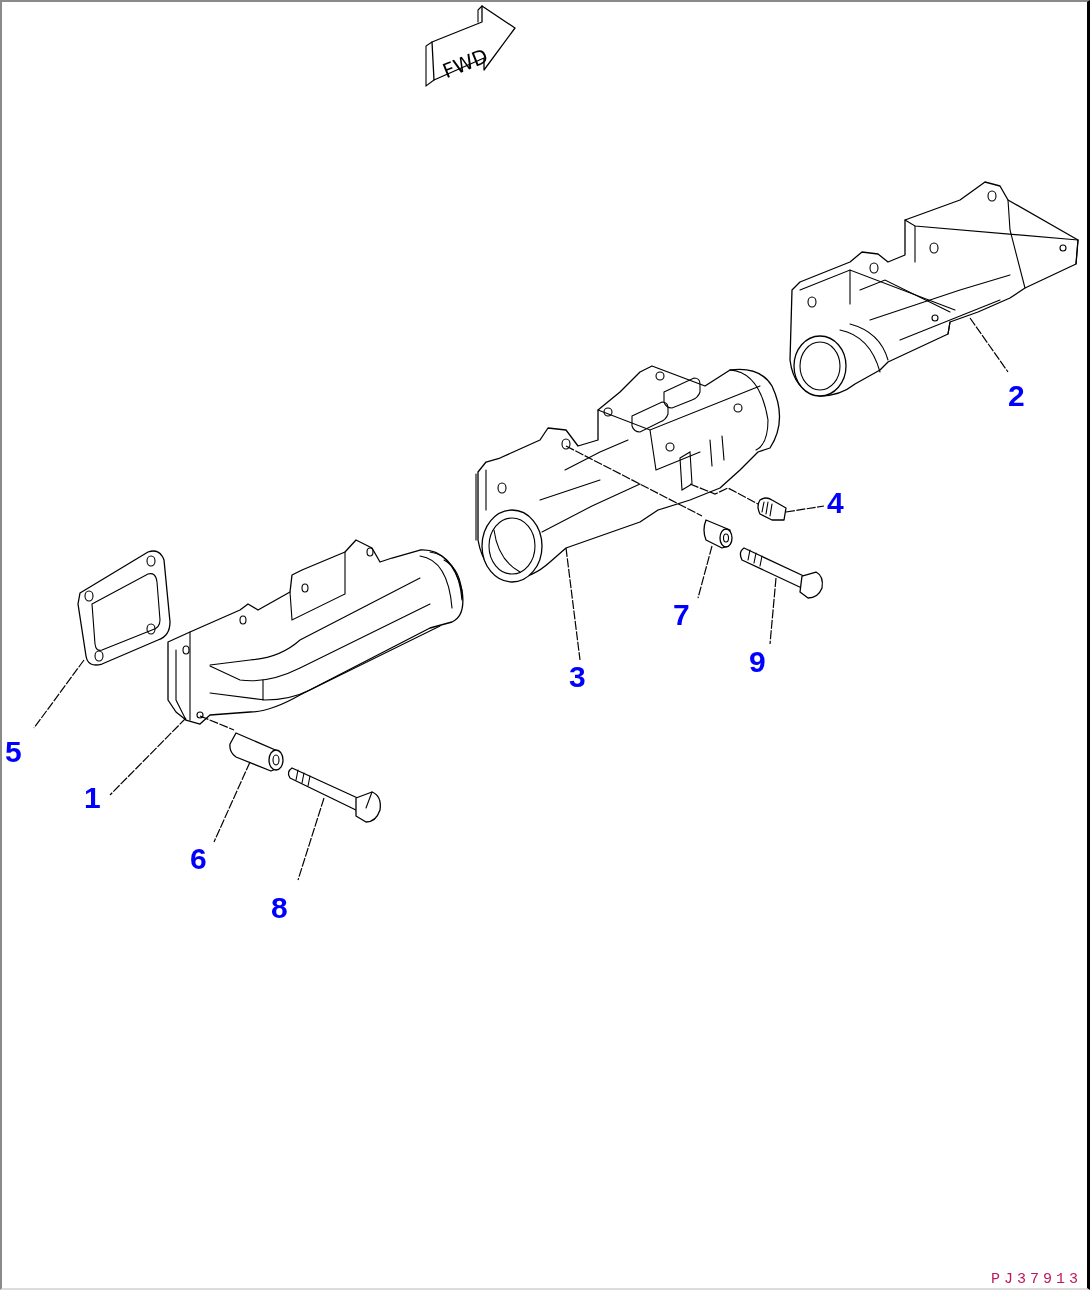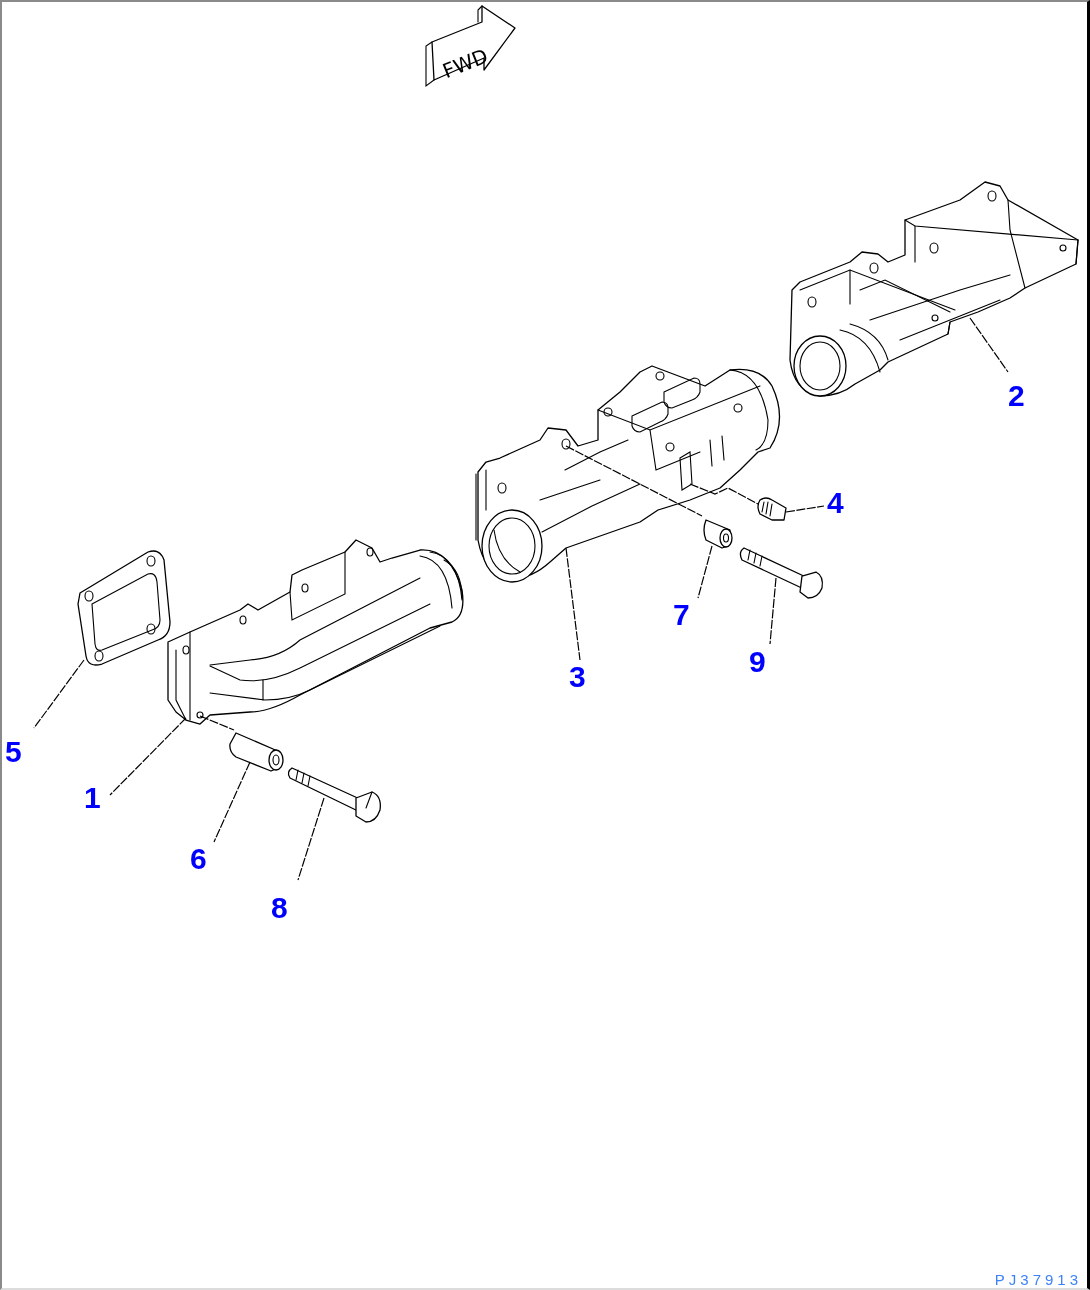--- a/index.html
+++ b/index.html
@@ -4,21 +4,21 @@
   <style>
     html, body { margin: 0; padding: 0; background: #ffffff; }
     body { width: 1090px; height: 1290px; position: relative; overflow: hidden; font-family: "Liberation Sans", sans-serif; }
     .frame { position: absolute; left: 0; top: 0; width: 1090px; height: 1290px; box-sizing: border-box;
              border-top: 2px solid #8a8a8a; border-left: 2px solid #8a8a8a; border-right: 3px solid #000000; border-bottom: 2px solid #dcdcdc; }
     svg.drawing { position: absolute; left: 0; top: 0; }
     .part { fill: #ffffff; stroke: #000000; stroke-width: 1.3; stroke-linejoin: round; stroke-linecap: round; }
     .thin { fill: none; stroke: #000000; stroke-width: 1.1; stroke-linecap: round; }
     .leader { fill: none; stroke: #000000; stroke-width: 1.2; stroke-dasharray: 9 1.5; }
     .callout { position: absolute; font-family: "Liberation Sans", sans-serif; font-weight: bold; font-size: 30px; line-height: 30px; color: #0000ff; }
-    .ref { position: absolute; right: 8px; bottom: 2px; font-family: Liberation Sans, sans-serif; font-size: 15px; letter-spacing: 4px; color: #3b82f6; }
+    .ref { position: absolute; right: 8px; bottom: 2px; font-family: Liberation Mono, monospace; font-size: 15px; letter-spacing: 4px; color: #be185d; }
     .fwd-text { font-family: "DejaVu Sans", sans-serif; font-size: 20px; }
   </style>
 </head>
 <body>
 
 <div class="frame"></div>
 
 <svg class="drawing" width="1090" height="1290" viewBox="0 0 1090 1290">
 
   <g>

